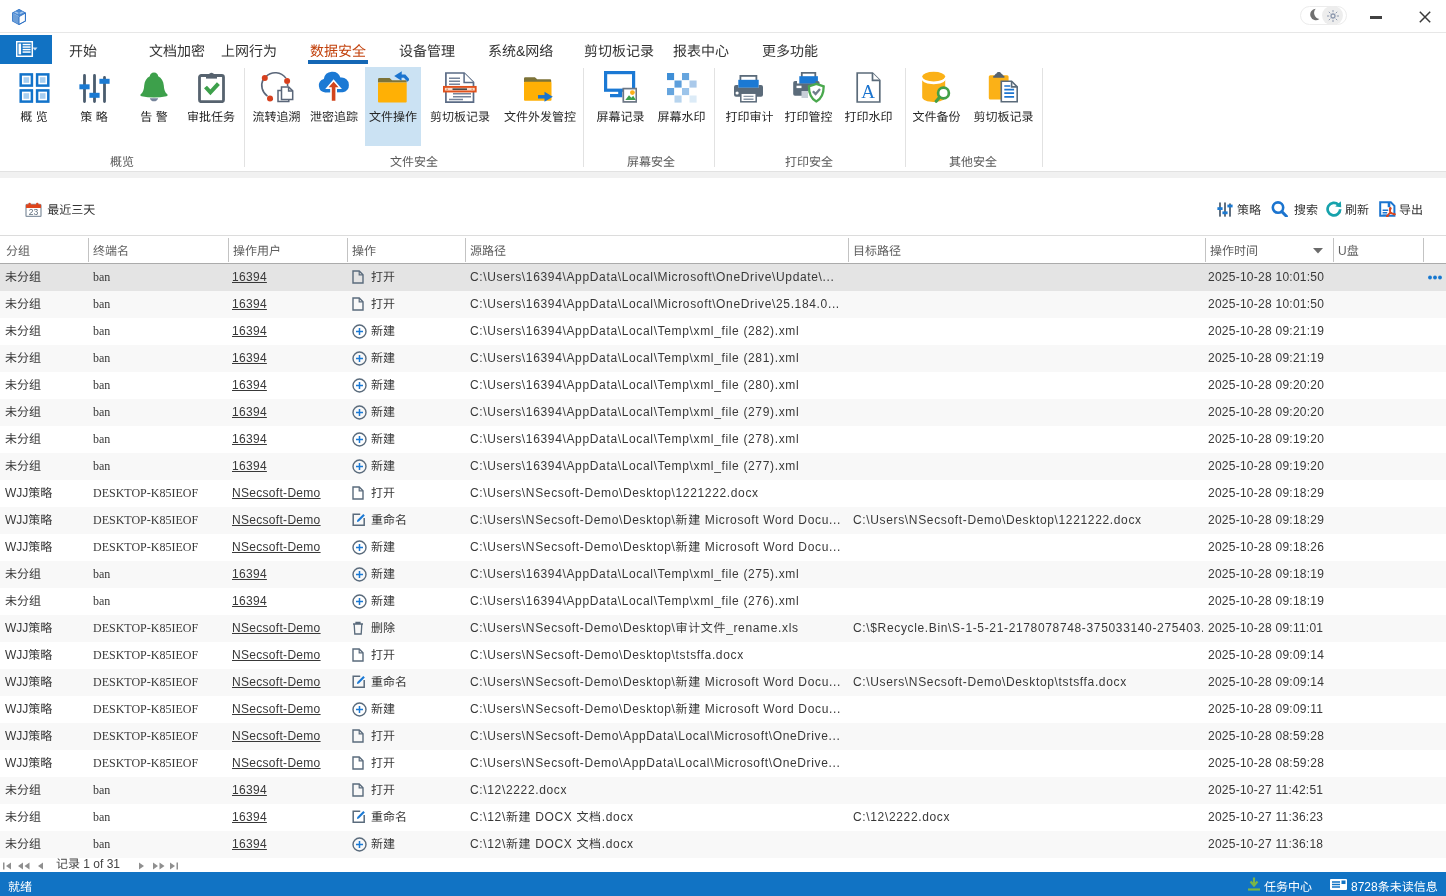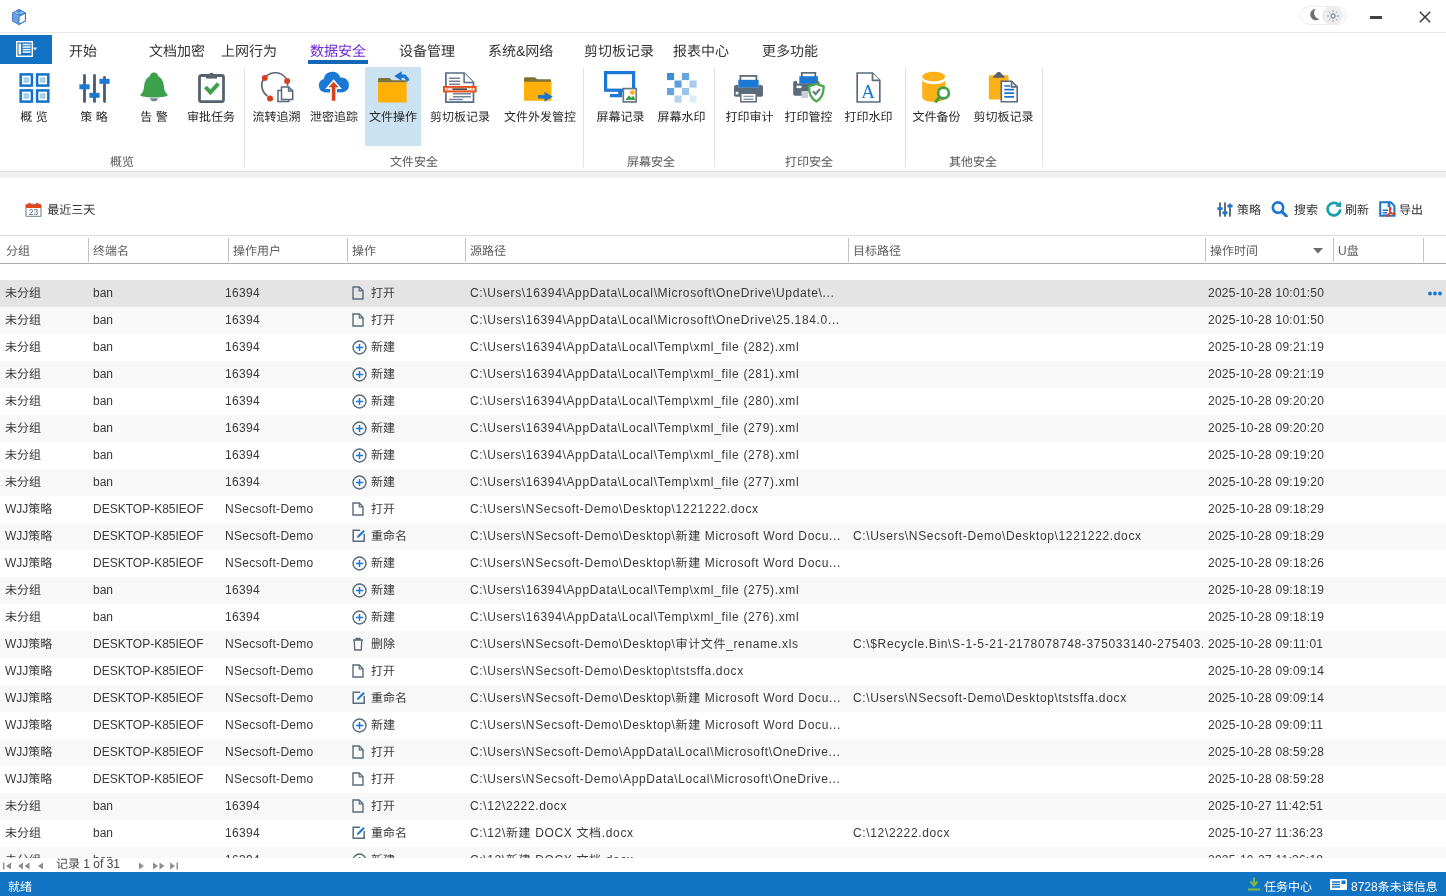--- a/index.html
+++ b/index.html
@@ -14,21 +14,21 @@
 #title { position:absolute; left:0; top:9px; width:1446px; text-align:center; font-size:14px; color:#4b4b4b; }
 #logo { position:absolute; left:11px; top:8px; }
 #themepill { position:absolute; left:1300px; top:6px; width:47px; height:19px; border:1px solid #ececec; border-radius:10px; }
 #sunbub { position:absolute; left:1322px; top:6px; width:21px; height:19px; background:#ededed; border-radius:10px; }
 #minbtn { position:absolute; left:1370px; top:16px; width:12px; height:2.5px; background:#414141; }
 
 
 #tabrow { position:absolute; left:0; top:34px; width:1446px; height:30px; background:#fff; }
 #appbtn { position:absolute; left:0; top:35px; width:52px; height:29px; background:#1172c3; }
 .tab { position:absolute; top:40px; font-size:14px; color:#333; white-space:nowrap; }
-.tab.active { color:#6d28d9; }
+.tab.active { color:#c2410c; }
 #tabline { position:absolute; left:308px; top:60px; width:60px; height:4px; background:#1467b5; }
 
 
 #ribbon { position:absolute; left:0; top:64px; width:1446px; height:107px; background:#fff; }
 .rsep { position:absolute; top:4px; width:1px; height:99px; background:#e2e2e2; }
 .ritem { position:absolute; top:0; text-align:center; }
 .ritem .ric { height:39px; display:flex; align-items:flex-end; justify-content:center; }
 .ritem .rlab { margin-top:4px; font-size:12px; color:#262626; white-space:nowrap; }
 #selitem { position:absolute; left:365px; top:3px; width:56px; height:79px; background:#cbe2f3; }
 .glabel { position:absolute; top:88px; font-size:12px; color:#595959; width:120px; text-align:center; }
@@ -37,28 +37,28 @@
 
 #toolbar { position:absolute; left:0; top:178px; width:1446px; height:57px; background:#fff; }
 .tbtn { position:absolute; top:22px; height:18px; font-size:12px; color:#333; white-space:nowrap; }
 .tbtn svg { vertical-align:-3px; }
 
 
 #grid { position:absolute; left:0; top:235px; width:1446px; height:623px; border-top:1px solid #dcdcdc; }
 #ghead { position:absolute; left:0; top:0; width:1446px; height:28px; background:#fff; border-bottom:1px solid #ababab; }
 .hcell { position:absolute; top:9px; font-size:12px; line-height:13px; color:#5e5e5e; white-space:nowrap; }
 .hsep { position:absolute; top:2px; width:1px; height:24px; background:#c3c3c3; }
-#rows { position:absolute; left:0; top:28px; width:1446px;margin-top:16px; }
+#rows { position:absolute; left:0; top:28px; width:1446px; }
 .row { position:relative; width:1446px; height:27px; background:#fff; }
 .row.alt { background:#f8f8f8; }
 .row.sel { background:#e4e4e4; }
 .cell { position:absolute; top:7px; font-size:12px; line-height:13px; color:#383838; white-space:nowrap; overflow:hidden; }
 .c1 { left:5px; width:80px; }
-.c2 { left:93px; width:130px; }
-.c3 { left:225px; width:112px; letter-spacing:0.3px; }
+.c2 { left:93px; width:130px;font-family:Liberation Serif, serif; }
+.c3 { left:232px; width:112px; letter-spacing:0.3px;text-decoration:underline; }
 .c5 { left:470px; width:378px; letter-spacing:0.65px; }
 .c6 { left:853px; width:350px; letter-spacing:0.65px; }
 .c7 { left:1208px; width:127px; letter-spacing:0.25px; }
 .opic { position:absolute; left:352px; top:7px; }
 .optx { position:absolute; left:371px; top:7px; font-size:12px; line-height:13px; color:#383838; }
 
 
 #pager { position:absolute; left:0; top:858px; width:1446px; height:14px; background:#fff; }
 #pgtext { position:absolute; left:56px; top:0px; font-size:12px; color:#444; }
 

